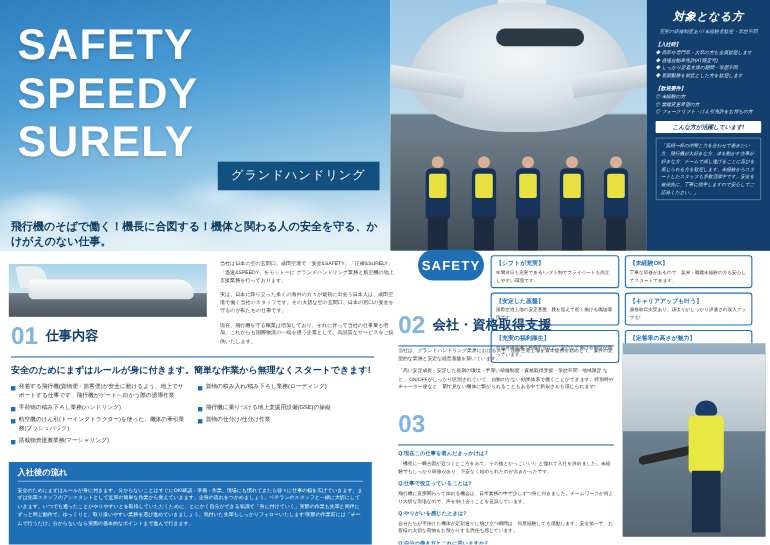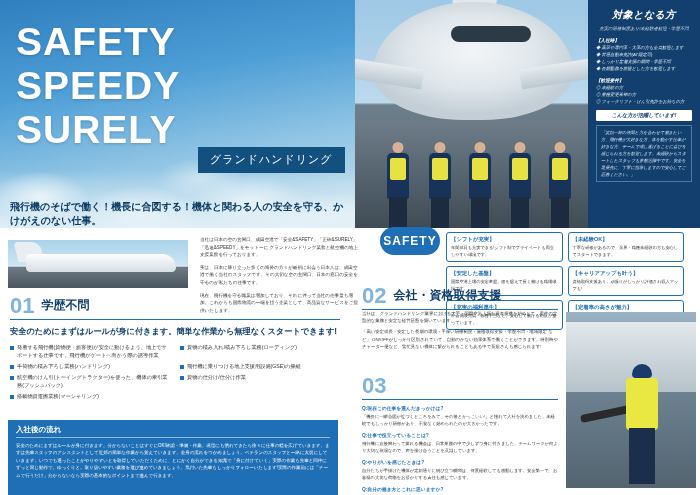--- a/index.html
+++ b/index.html
@@ -171,21 +171,21 @@
   }
   .point-card .pc-title {
     color: #1e6fb5; font-size: 5.4px; font-weight: bold; margin-bottom: 2px;
   }
   .point-card .pc-body { font-size: 4.2px; line-height: 6.5px; color: #333; }
 
   
   .sec {
     position: absolute;
   }
-  .sec-head { display: flex; align-items: flex-end; gap: 7px; border-bottom: 1px solid #1e6fb5; padding-bottom: 3px; }
+  .sec-head { display: flex; align-items: flex-end; gap: 7px; border-bottom: 1px solid #1e6fb5; padding-bottom: 8px; }
   .sec-num { color: #7fb4dc; font-size: 22px; font-weight: bold; line-height: 20px; }
   .sec-name { color: #123f6d; font-size: 12px; font-weight: bold; padding-bottom: 2px; }
 
   .sec01 { left: 10px; top: 296px; width: 330px; }
   .sec01-lead {
     font-size: 8.2px; font-weight: bold; color: #123f6d; margin: 6px 0 6px;
   }
   .joblist { display: grid; grid-template-columns: 1fr 1fr; gap: 3px 10px; }
   .job-item { font-size: 5.2px; line-height: 8px; color: #333; padding-left: 7px; position: relative; }
   .job-item::before {
@@ -378,21 +378,21 @@
     </div>
     <div class="point-card">
       <div class="pc-title">【定着率の高さが魅力】</div>
       <div class="pc-body">仲間同士の風通しの良さが自慢。長く活躍する先輩が多数在籍中!</div>
     </div>
   </div>
 
   <div class="sec sec01">
     <div class="sec-head">
       <div class="sec-num">01</div>
-      <div class="sec-name">学歴不問</div>
+      <div class="sec-name">仕事内容</div>
     </div>
     <div class="sec01-lead">安全のためにまずはルールが身に付きます。簡単な作業から無理なくスタートできます!</div>
     <div class="joblist">
       <div class="job-item">発着する飛行機(貨物便・旅客便)が安全に動けるよう、地上でサポートする仕事です。飛行機がゲートへ向かう際の誘導作業</div>
       <div class="job-item">貨物の積み入れ/積み下ろし業務(ローディング)</div>
       <div class="job-item">手荷物の積み下ろし業務(ハンドリング)</div>
       <div class="job-item">飛行機に乗りつける地上支援用設備(GSE)の操縦</div>
       <div class="job-item">航空機のけん引(トーイングトラクター)を使った、機体の牽引業務(プッシュバック)</div>
       <div class="job-item">貨物の仕分け/仕分け作業</div>
       <div class="job-item">搭載物資運搬業務(マーシャリング)</div>

